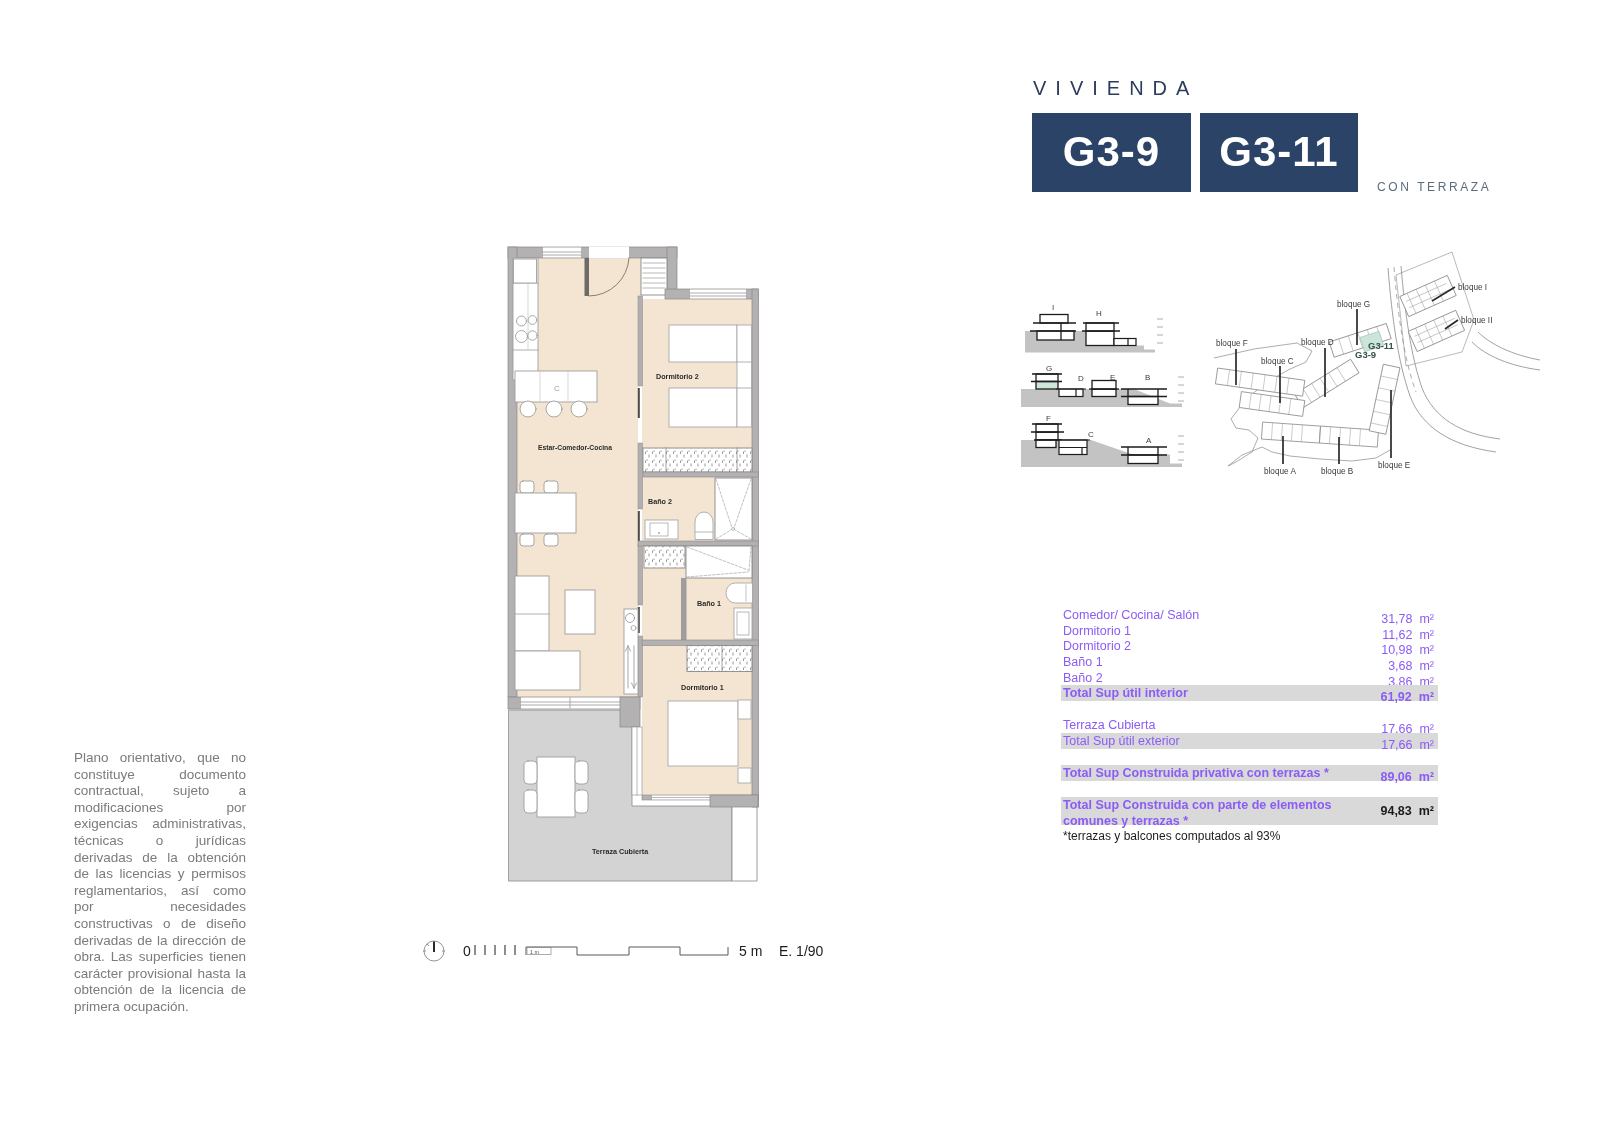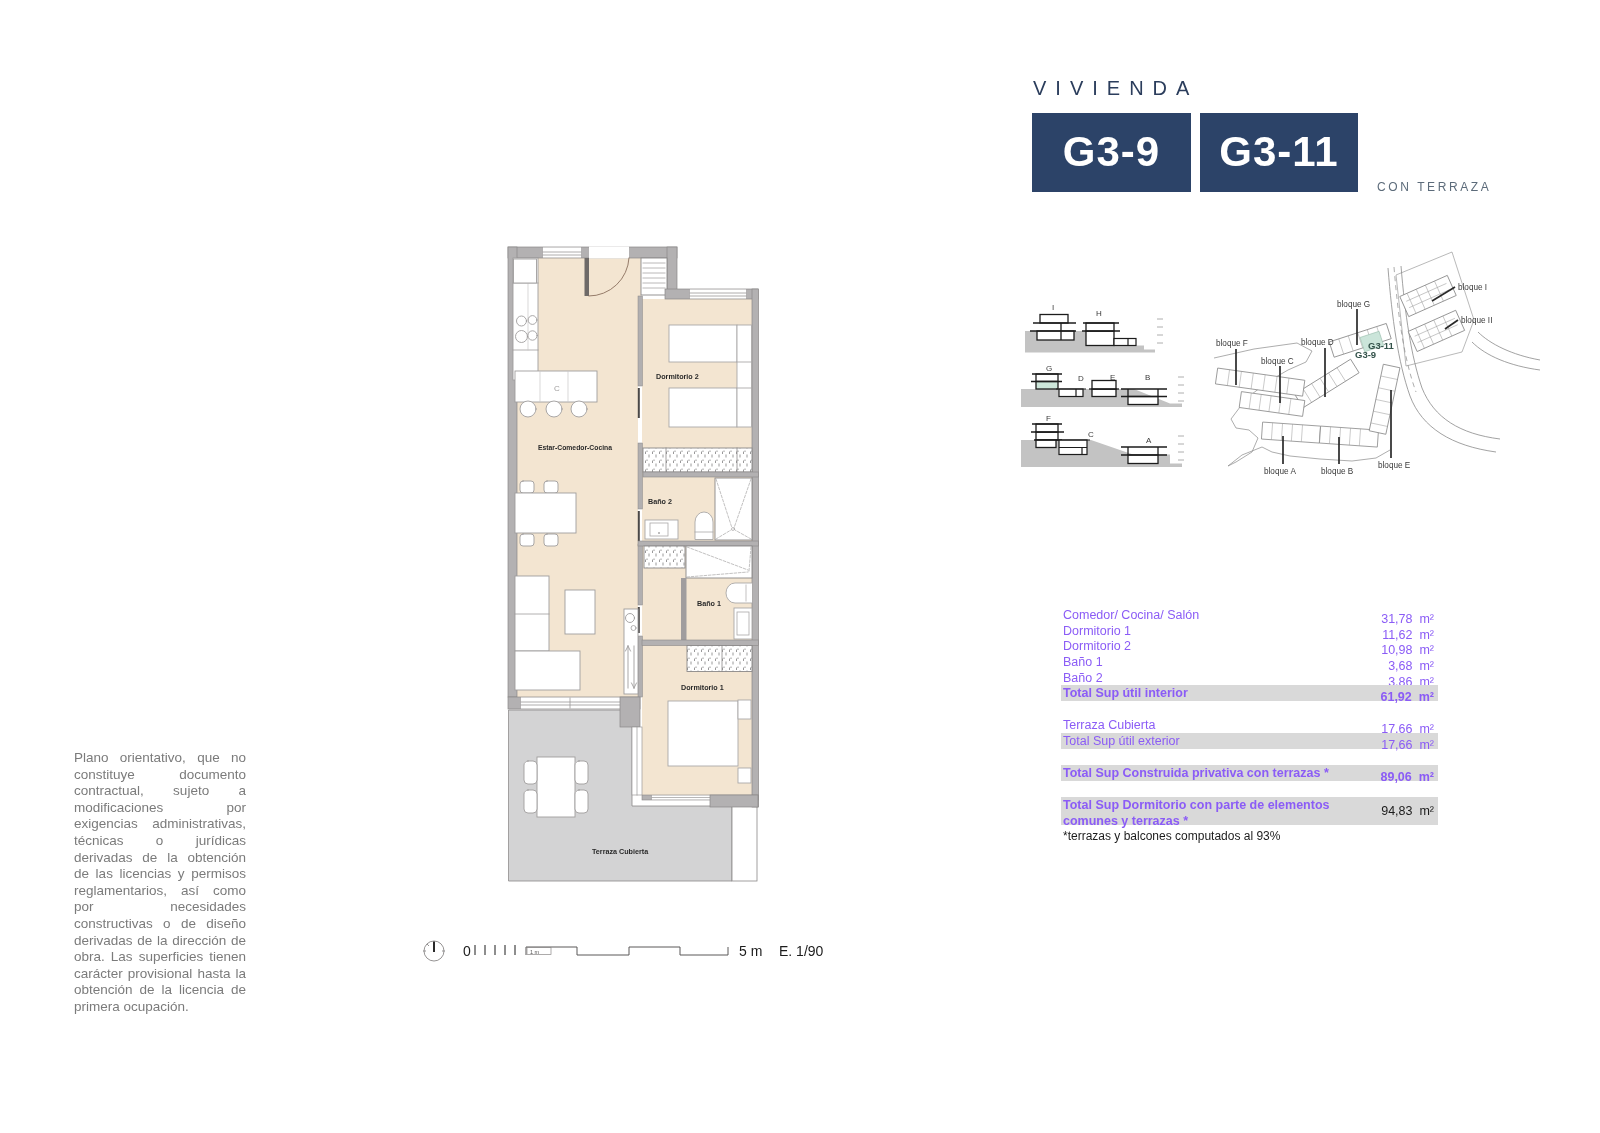--- a/index.html
+++ b/index.html
@@ -35,22 +35,22 @@
 
 <div class="trow" style="top:717.5px">Terraza Cubierta<span class="v">17,66&nbsp; m²</span></div>
 
 <div class="gbar" style="top:732.5px;height:16.5px"></div>
 <div class="trow" style="top:733.6px;font-weight:normal">Total Sup útil exterior<span class="v">17,66&nbsp; m²</span></div>
 
 <div class="gbar" style="top:764.6px;height:16.5px"></div>
 <div class="trow" style="top:765.7px;font-weight:bold">Total Sup Construida privativa con terrazas *<span class="v">89,06&nbsp; m²</span></div>
 
 <div class="gbar" style="top:796.8px;height:28.3px"></div>
-<div class="trow" style="top:797.9px;font-weight:bold;width:317px">Total Sup Dormitorio con parte de elementos comunes y terrazas *</div>
-<div class="abs" style="left:1063px;top:803.5px;width:371px;font-size:12.5px;font-weight:normal;color:#1c1c1c;text-align:right">94,83&nbsp; m²</div>
+<div class="trow" style="top:797.9px;font-weight:bold;width:317px">Total Sup Construida con parte de elementos comunes y terrazas *</div>
+<div class="abs" style="left:1063px;top:803.5px;width:371px;font-size:12.5px;font-weight:bold;color:#1c1c1c;text-align:right">94,83&nbsp; m²</div>
 
 <div class="abs" style="left:1063px;top:829px;font-size:12px;color:#1c1c1c">*terrazas y balcones computados al 93%</div>
 
 <div class="abs" style="left:74px;top:750px;width:172px;font-size:13.5px;line-height:16.6px;color:#7b7b7b;text-align:justify">Plano orientativo, que no constituye documento contractual, sujeto a modificaciones por exigencias administrativas, técnicas o jurídicas derivadas de la obtención de las licencias y permisos reglamentarios, así como por necesidades constructivas o de diseño derivadas de la dirección de obra. Las superficies tienen carácter provisional hasta la obtención de la licencia de primera ocupación.</div>
 
 <svg class="abs" style="left:0;top:0" width="1600" height="1133" viewBox="0 0 1600 1133">
 <defs>
 <pattern id="hatch" width="7" height="9" patternUnits="userSpaceOnUse">
 <rect width="7" height="9" fill="#ffffff"></rect>
 <path d="M1.5,1.5v2.5 M5,4.5v3 M3,0.5v1.5" stroke="#8f8d8e" stroke-width="0.9" fill="none"></path>

